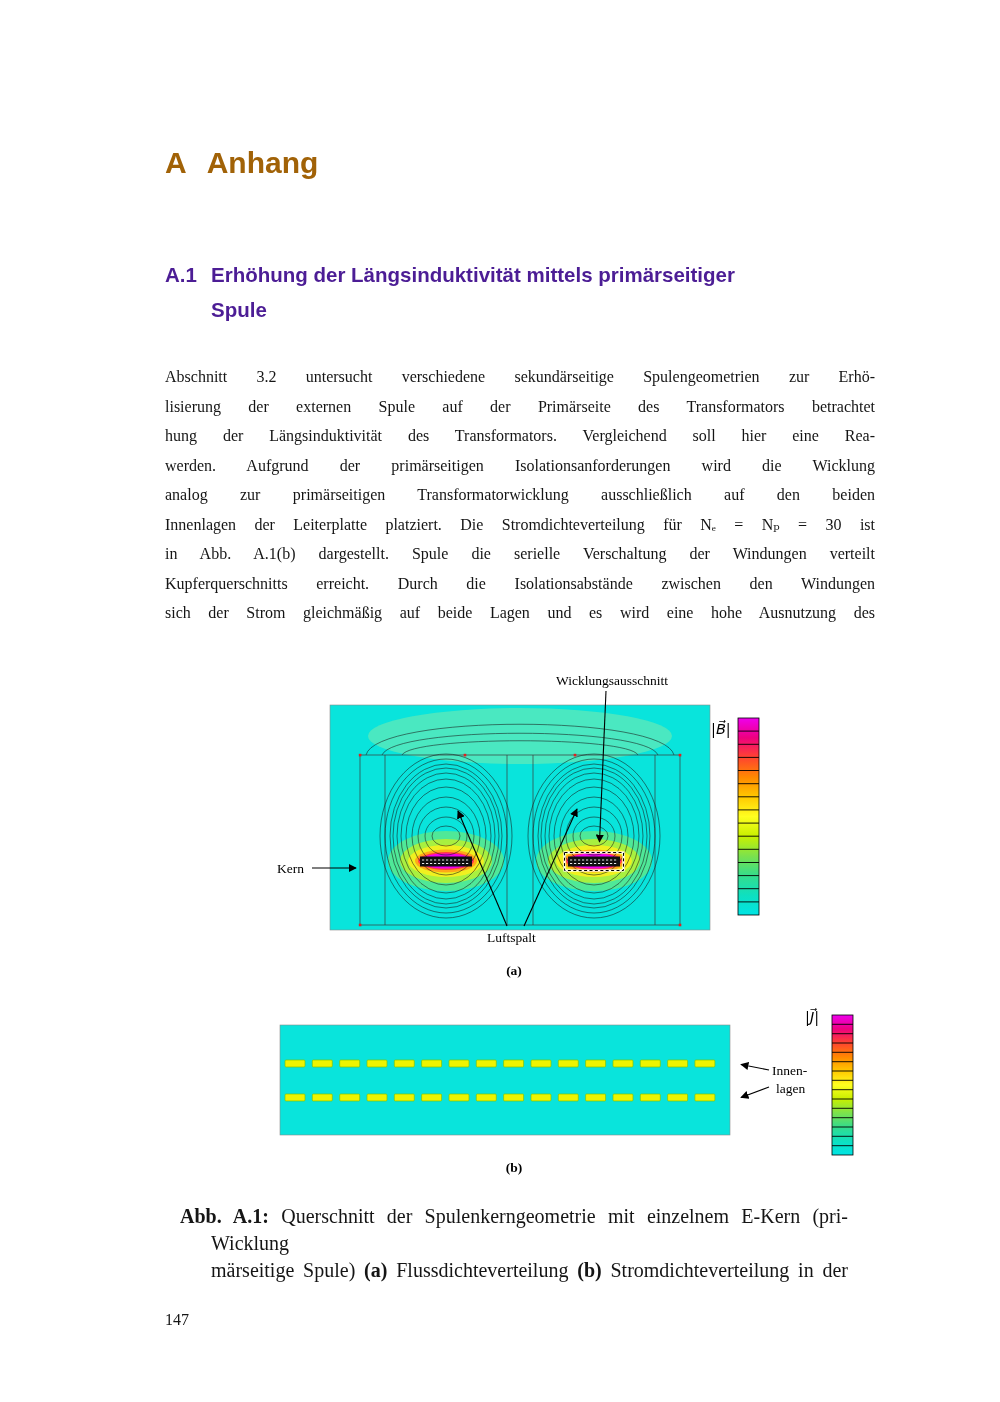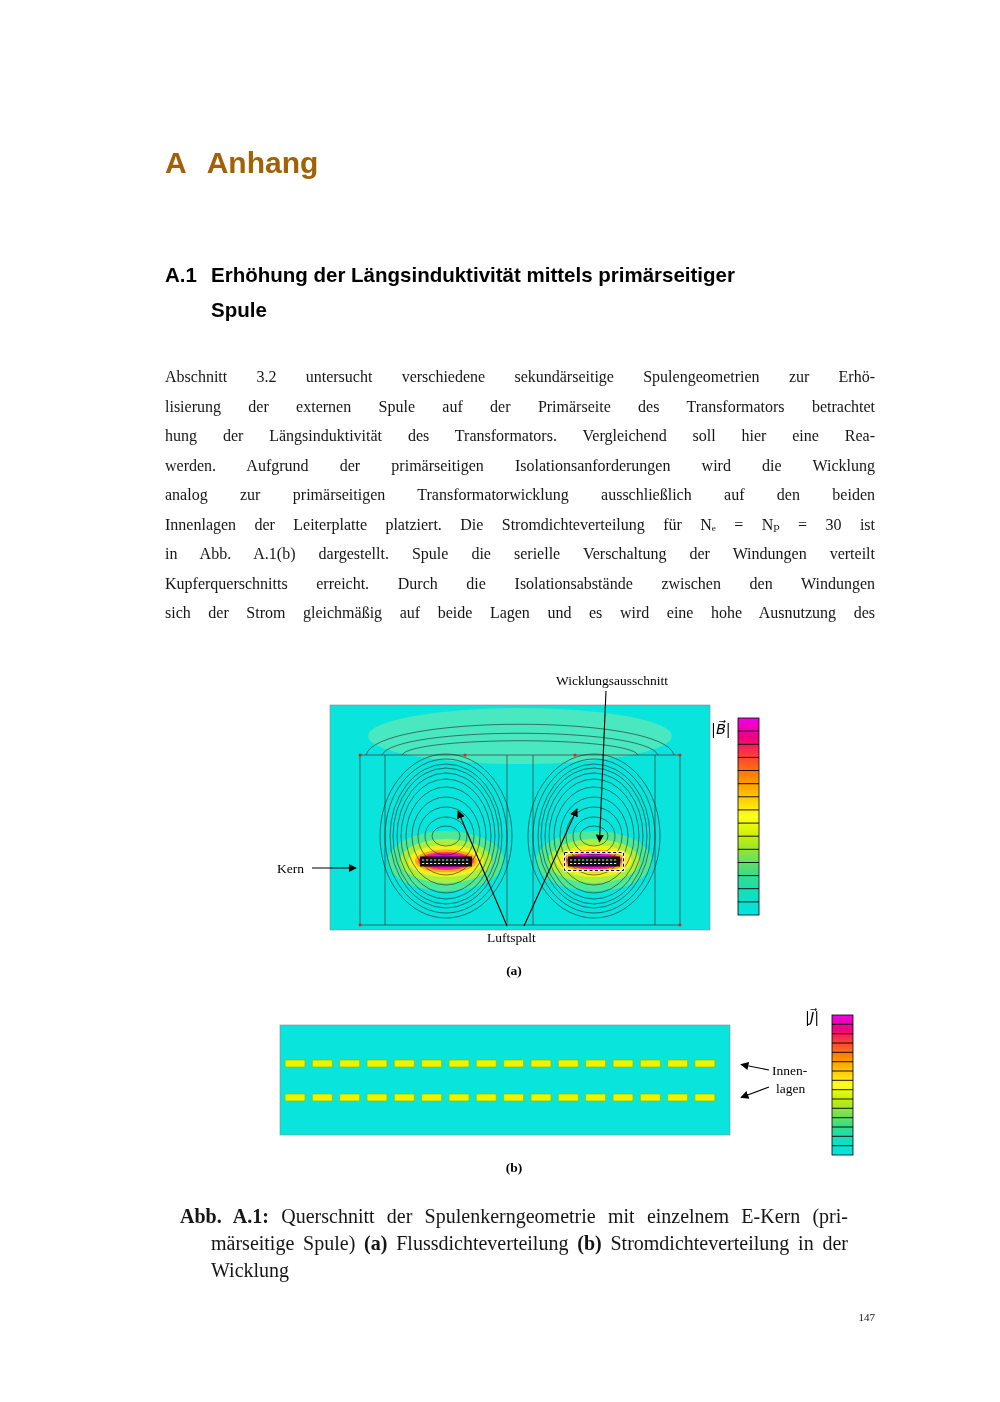--- a/index.html
+++ b/index.html
@@ -9,38 +9,38 @@
   }
   .chapter{
     position:absolute;left:165px;top:146px;margin:0;
     font-family:"Liberation Sans","DejaVu Sans",sans-serif;
     font-size:30px;font-weight:700;color:#a16207;
   }
   .chapter .num{margin-right:20px;}
   .section{
     position:absolute;left:165px;top:257px;margin:0;display:flex;
     font-family:"Liberation Sans","DejaVu Sans",sans-serif;
-    font-size:20.5px;font-weight:700;line-height:35px;color:#000000;
+    font-size:20.5px;font-weight:700;line-height:35px;color:#4c1d95;
   }
   .sec-num{width:46px;flex:none;}
   .para{position:absolute;left:165px;top:362px;width:710px;font-size:16px;line-height:29.5px;}
   .pline{text-align:justify;text-align-last:justify;}
   .figsvg{position:absolute;}
   .figtext{font-family:"Liberation Serif","DejaVu Serif",serif;font-size:13.5px;fill:#000;}
   .figbold{font-weight:700;}
   .cblabel{font-family:"DejaVu Serif","DejaVu Sans","Liberation Serif",serif;font-size:14.5px;font-style:italic;fill:#000;}
   .fieldline{fill:none;stroke:#161616;stroke-width:0.55;}
   .corelines{stroke:#3a3a3a;stroke-width:0.7;fill:none;}
   .ticks{stroke:#000;stroke-width:0.9;fill:none;}
   .arrow{stroke:#000;stroke-width:1.1;fill:none;}
   .caption{position:absolute;left:180px;top:1203px;width:668px;font-size:20px;line-height:27px;}
   .cap-line.j{text-align:justify;text-align-last:justify;}
   .ind{padding-left:31px;}
   .b{font-weight:700;}
-  .pageno{position:absolute;left:165px;top:1311px;width:710px;text-align:right;font-size:11px;}
+  .pageno{position:absolute;left:165px;top:1311px;width:710px;text-align:left;font-size:16px;}
 </style>
 </head>
 <body>
 
 <div class="page">
 
   <h1 class="chapter"><span class="num">A</span><span>Anhang</span></h1>
 
   <h2 class="section">
     <span class="sec-num">A.1</span>
@@ -249,19 +249,19 @@
     <text class="figtext" x="502" y="75">Innen-</text>
     <text class="figtext" x="506" y="93">lagen</text>
     <line class="arrow" x1="499" y1="70" x2="471" y2="64.5" marker-end="url(#arrowB)"></line>
     <line class="arrow" x1="499" y1="87" x2="471" y2="97.5" marker-end="url(#arrowB)"></line>
 
     <text class="figtext figbold" x="244" y="172" text-anchor="middle">(b)</text>
   </svg>
 
   <div class="caption">
     <div class="cap-line j"><span class="b">Abb. A.1:</span><span> Querschnitt der Spulenkerngeometrie mit einzelnem E-Kern (pri-</span></div>
+    <div class="cap-line ind"><span>Wicklung</span></div>
     <div class="cap-line j ind"><span>märseitige Spule) </span><span class="b">(a)</span><span> Flussdichteverteilung </span><span class="b">(b)</span><span> Stromdichteverteilung in der</span></div>
-    <div class="cap-line ind"><span>Wicklung</span></div>
   </div>
 
   <div class="pageno">147</div>
 
 </div>
 
 </body></html>

